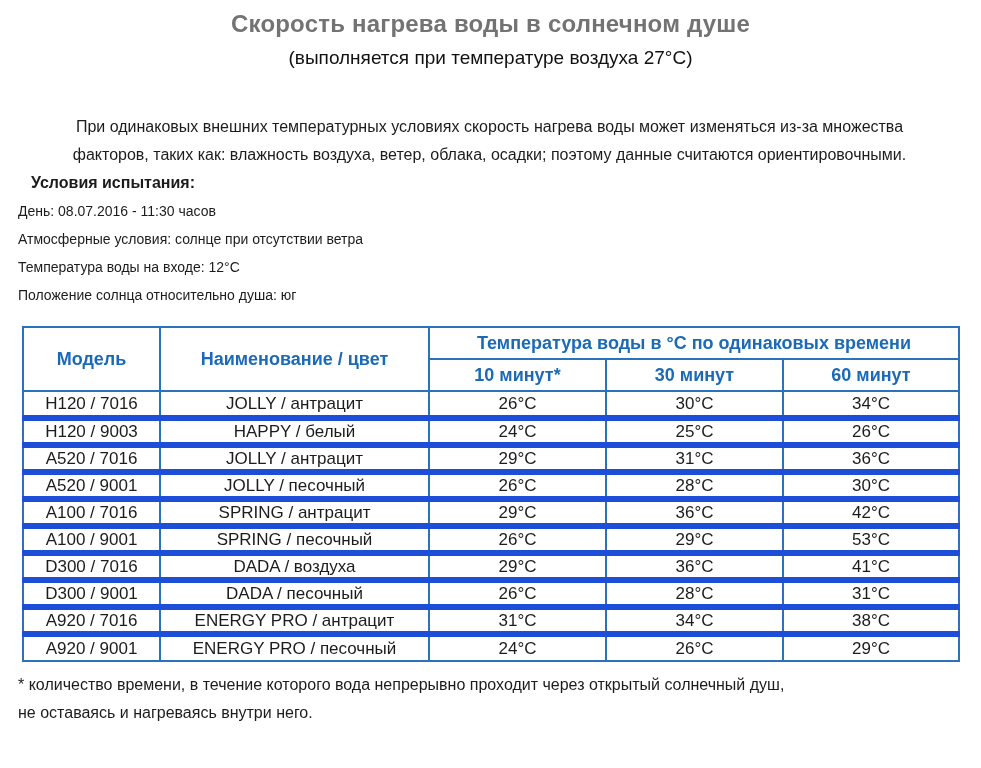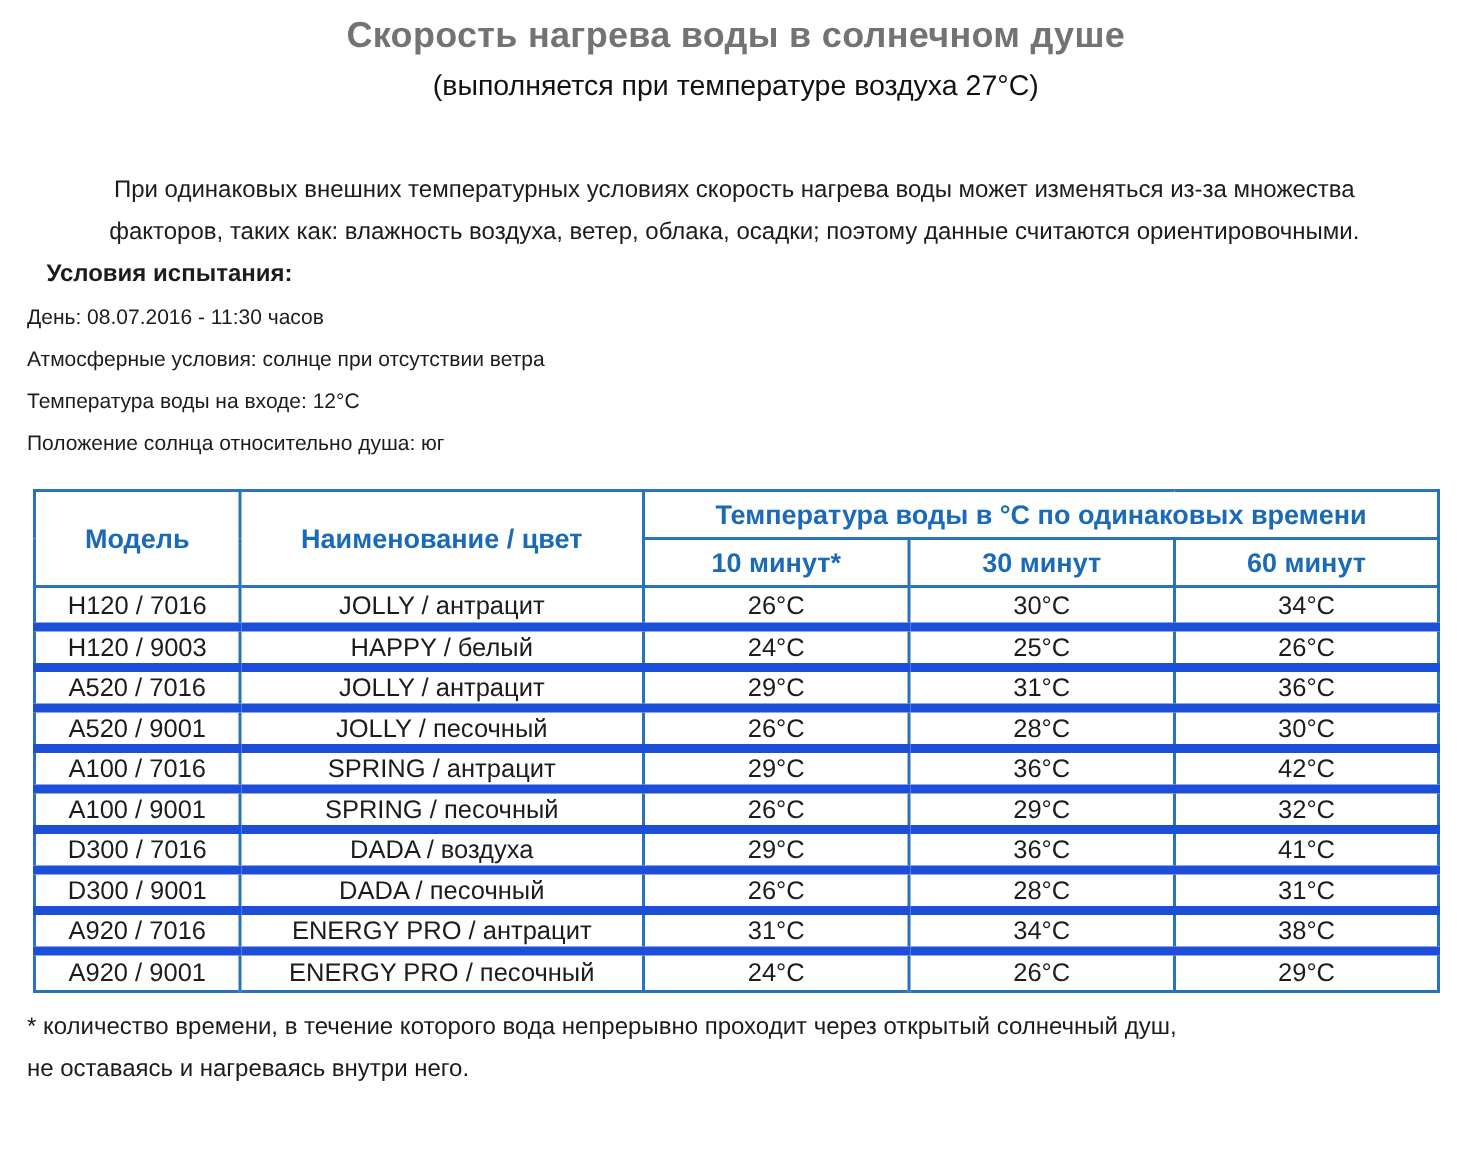--- a/index.html
+++ b/index.html
@@ -159,21 +159,21 @@
           <td>SPRING / антрацит</td>
           <td>29°С</td>
           <td>36°С</td>
           <td>42°С</td>
         </tr>
         <tr>
           <td>A100 / 9001</td>
           <td>SPRING / песочный</td>
           <td>26°С</td>
           <td>29°С</td>
-          <td>32°С</td>
+          <td>53°С</td>
         </tr>
         <tr>
           <td>D300 / 7016</td>
           <td>DADA / воздуха</td>
           <td>29°С</td>
           <td>36°С</td>
           <td>41°С</td>
         </tr>
         <tr>
           <td>D300 / 9001</td>

